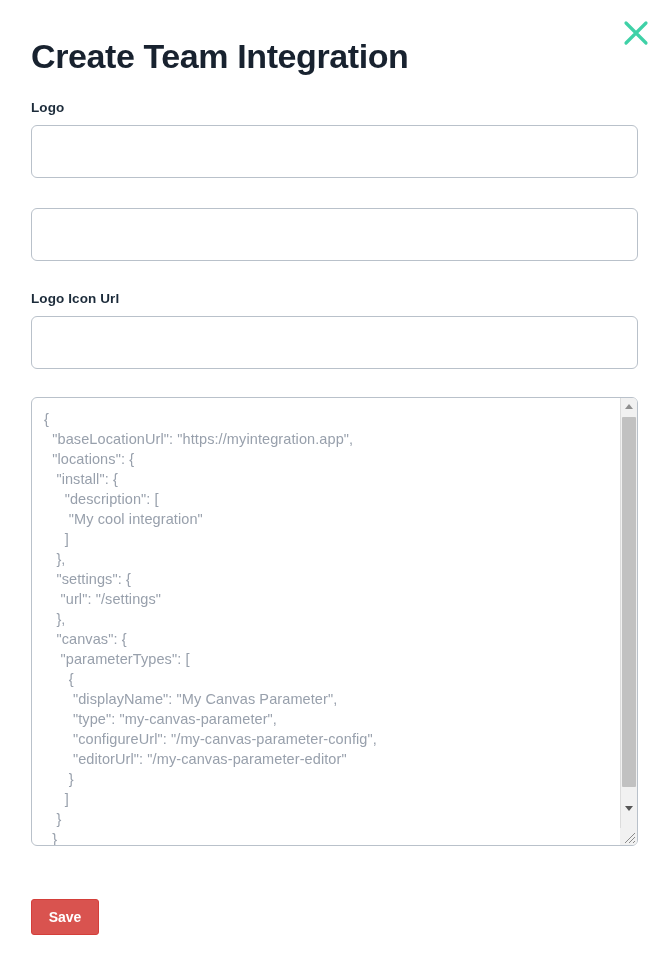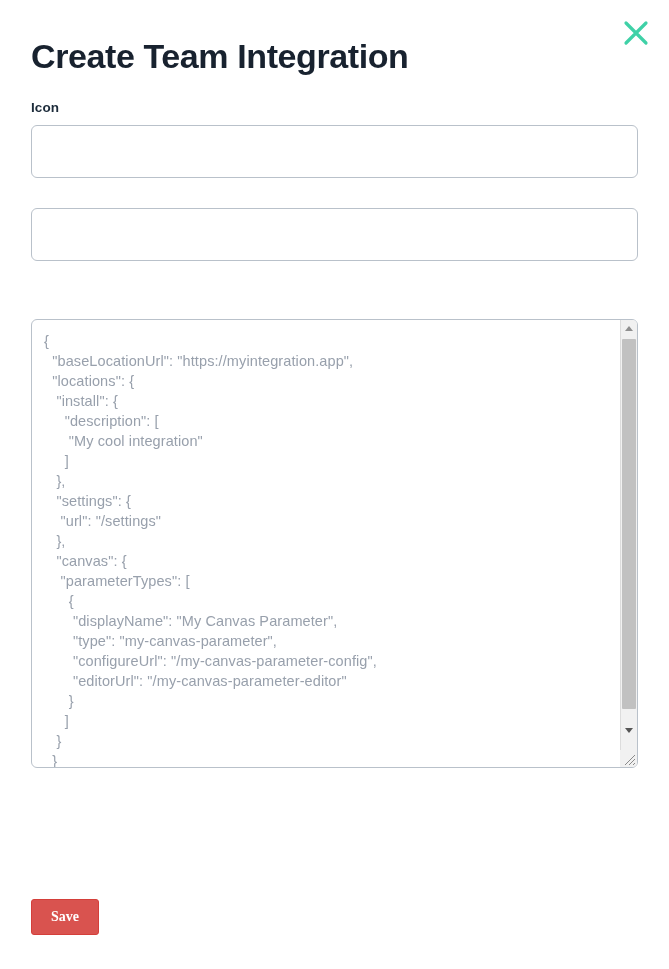--- a/index.html
+++ b/index.html
@@ -180,21 +180,21 @@
   .save-btn {
     position: absolute;
     left: 31px;
     top: 899px;
     width: 68px;
     height: 36px;
     background: #d9534f;
     border: 1px solid #d43f3a;
     border-radius: 3px;
     color: #ffffff;
-    font-family: Liberation Serif, serif;
+    font-family: Liberation Sans, sans-serif;
     font-size: 14px;
     font-weight: 700;
     cursor: pointer;
     padding: 0;
   }
 </style>
 </head>
 <body>
 
 <div class="modal">
@@ -203,32 +203,36 @@
     <svg width="30" height="30" viewBox="0 0 30 30">
       <path d="M5 5 L25 25 M25 5 L5 25" stroke="#3fd1a7" stroke-width="3.2" stroke-linecap="round" fill="none"></path>
     </svg>
   </button>
 
   <h1 class="title">Create Team Integration</h1>
 
   <div class="form">
 
     <div class="field">
-      <label class="field-label">Icon</label>
+      <label class="field-label">Logo</label>
       <input class="text-input" type="text" value="" style="">
     </div>
 
     <div class="gap"></div>
 
     <div class="field">
       <input class="text-input" type="text" value="" style="">
     </div>
 
     <div class="gap"></div>
 
+    <div class="field">
+      <label class="field-label">Logo Icon Url</label>
+      <input class="text-input" type="text" value="" style="">
+    </div>
 
     <div class="gap-sm"></div>
 
     <div class="field">
 
       <div class="ta-wrap">
         <pre class="json-view">{
   "baseLocationUrl": "https://myintegration.app",
   "locations": {
    "install": {

